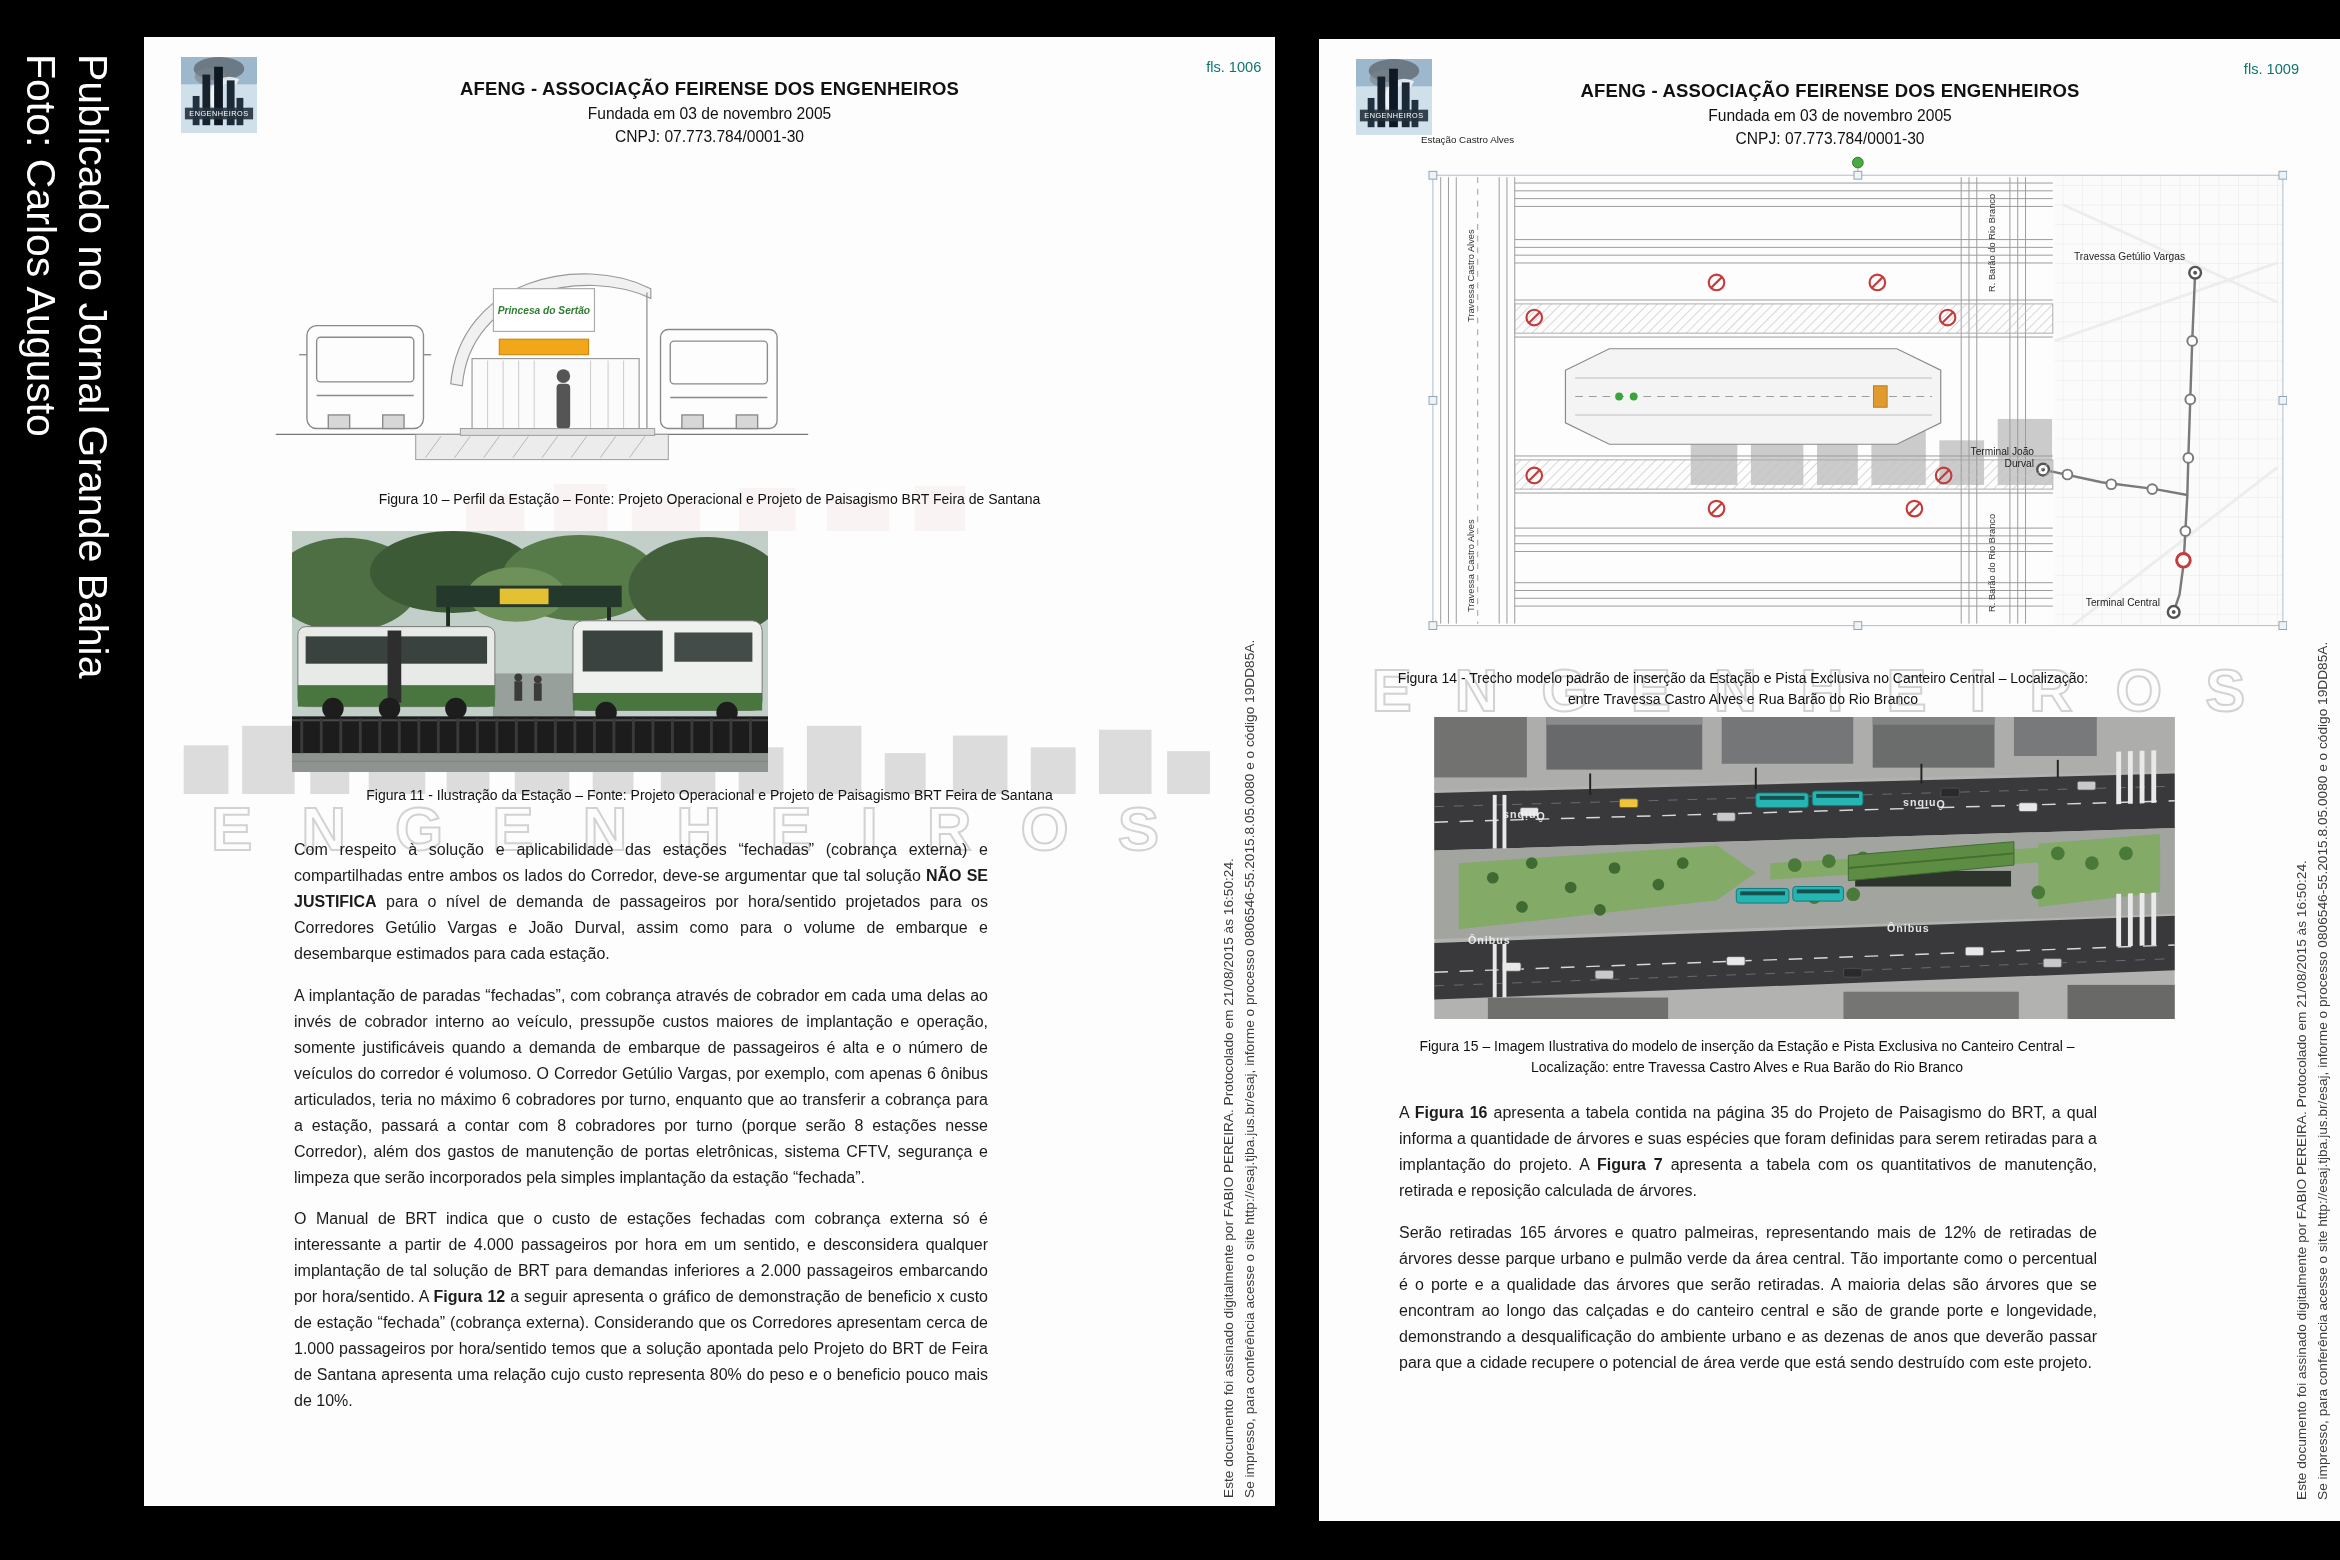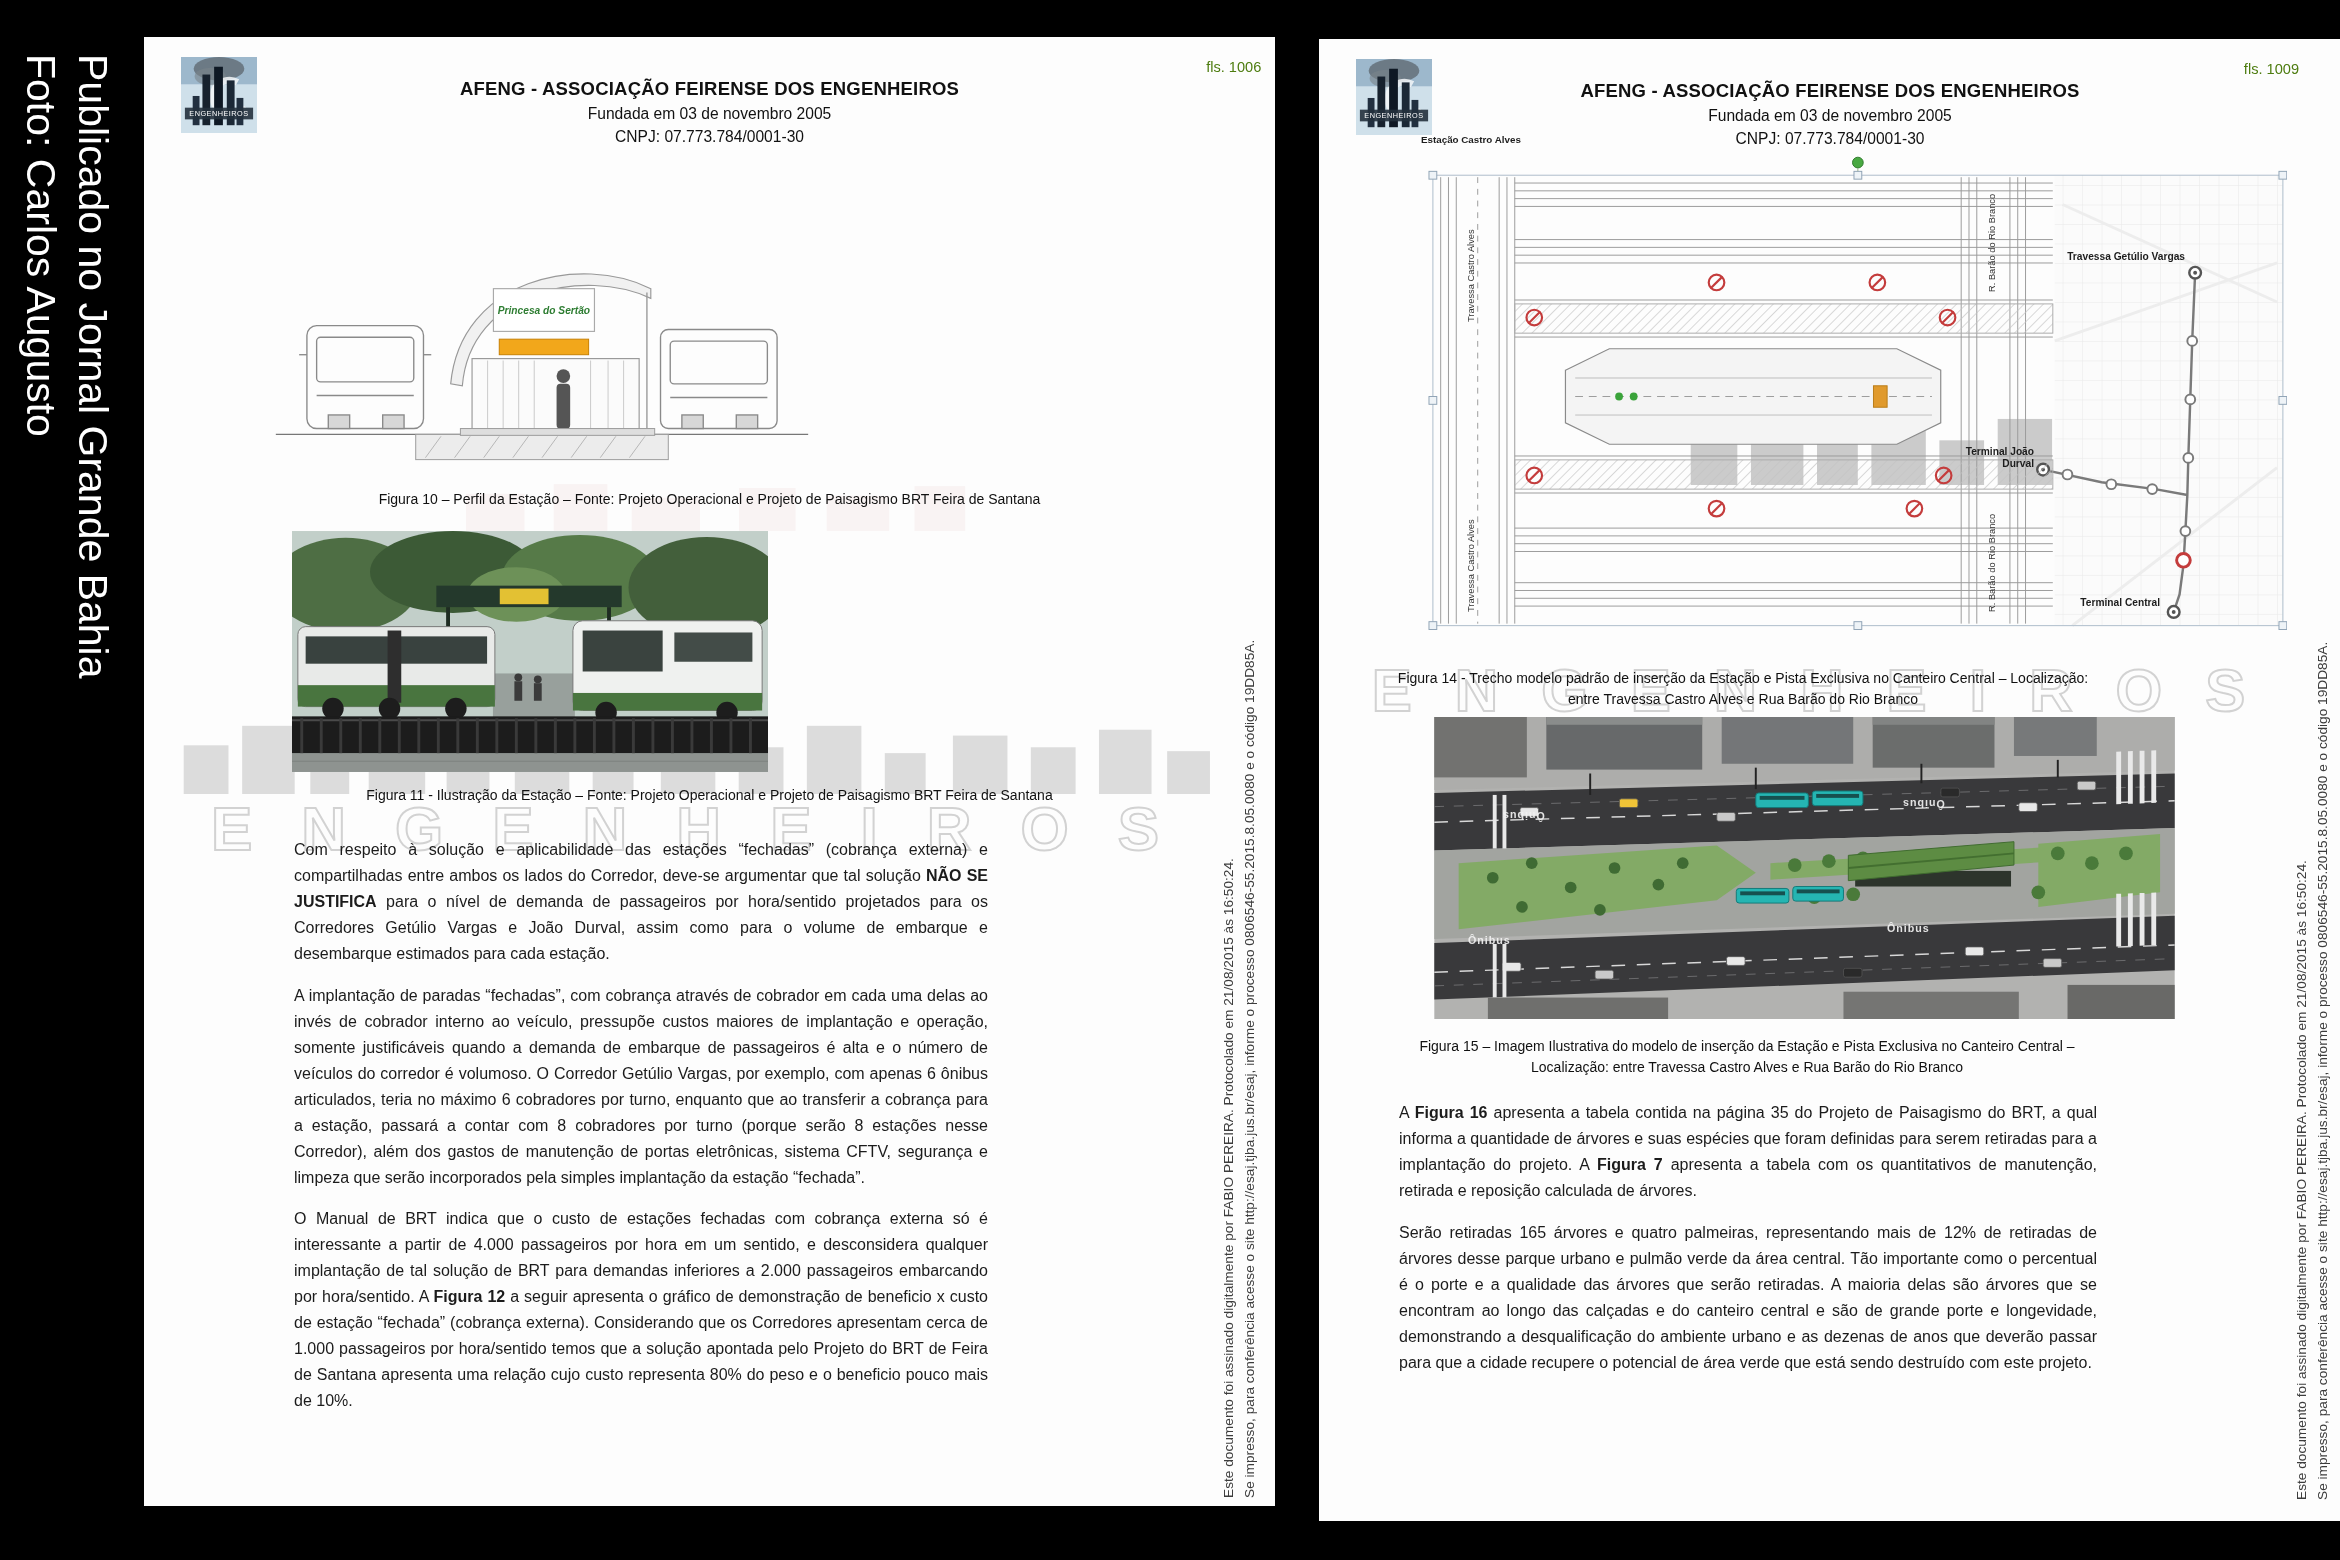--- a/index.html
+++ b/index.html
@@ -5,21 +5,21 @@
   html,body{margin:0;padding:0;background:#000;}
   .canvas{position:relative;width:2341px;height:1560px;background:#000;overflow:hidden;
           font-family:"Liberation Sans",sans-serif;}
   
   .credit{position:absolute;left:119px;top:54px;transform:rotate(90deg);transform-origin:0 0;
           color:#fff;font-size:41px;line-height:52px;white-space:nowrap;font-weight:400;}
   
   .page{position:absolute;background:#fdfdfd;}
   .page-left{left:144px;top:37px;width:1131px;height:1469px;}
   .page-right{left:1319px;top:39px;width:1022px;height:1482px;}
-  .folio{position:absolute;top:21.5px;font-size:14.6px;color:#4d7c0f;z-index:3;}
+  .folio{position:absolute;top:21.5px;font-size:14.6px;color:#0f766e;z-index:3;}
   .page-left .folio{right:13.7px;}
   .page-right .folio{right:42px;}
   
   .hdr{position:absolute;left:0;right:0;top:41px;text-align:center;z-index:3;color:#111;}
   .hdr .t1{font-weight:bold;font-size:18.5px;letter-spacing:0.2px;}
   .hdr .t2,.hdr .t3{font-size:15.6px;margin-top:4.9px;}
   .logo{position:absolute;left:37px;top:19.5px;width:76px;height:76px;z-index:3;}
   
   .wm{position:absolute;z-index:1;}
   .wm-letters{left:0;right:0;text-align:center;font-weight:700;white-space:nowrap;
@@ -33,21 +33,21 @@
   .caption{position:absolute;z-index:2;text-align:center;font-size:14px;color:#111;line-height:20.5px;}
   
   .bodytext{position:absolute;z-index:2;font-size:16px;line-height:26px;color:#1b1b1b;}
   .bodytext p{margin:0 0 15.6px;text-align:justify;}
   
   .sig{position:absolute;z-index:3;transform:rotate(-90deg);transform-origin:0 0;
        font-size:13.7px;line-height:20.5px;color:#3c3c3c;white-space:nowrap;}
   .page-left .sig{left:1075px;top:1461px;}
   .page-right .sig{left:973px;top:1461px;}
   
-  .maplabel{position:absolute;font-size:10.2px;font-weight:bold;color:#1d1d1d;line-height:11.7px;z-index:3;}
+  .maplabel{position:absolute;font-size:10.2px;font-weight:normal;color:#1d1d1d;line-height:11.7px;z-index:3;}
   .vstreet{position:absolute;font-size:9.3px;color:#333;transform:rotate(-90deg);transform-origin:0 0;
            white-space:nowrap;z-index:3;}
   
   .buslabel{position:absolute;color:#f2f2f2;font-size:10.7px;font-weight:bold;letter-spacing:1px;
             z-index:3;opacity:.92;}
   .buslabel.flip{transform:rotate(180deg);}
   svg{display:block;font-family:"Liberation Sans",sans-serif;}
 </style>
 </head>
 <body>

